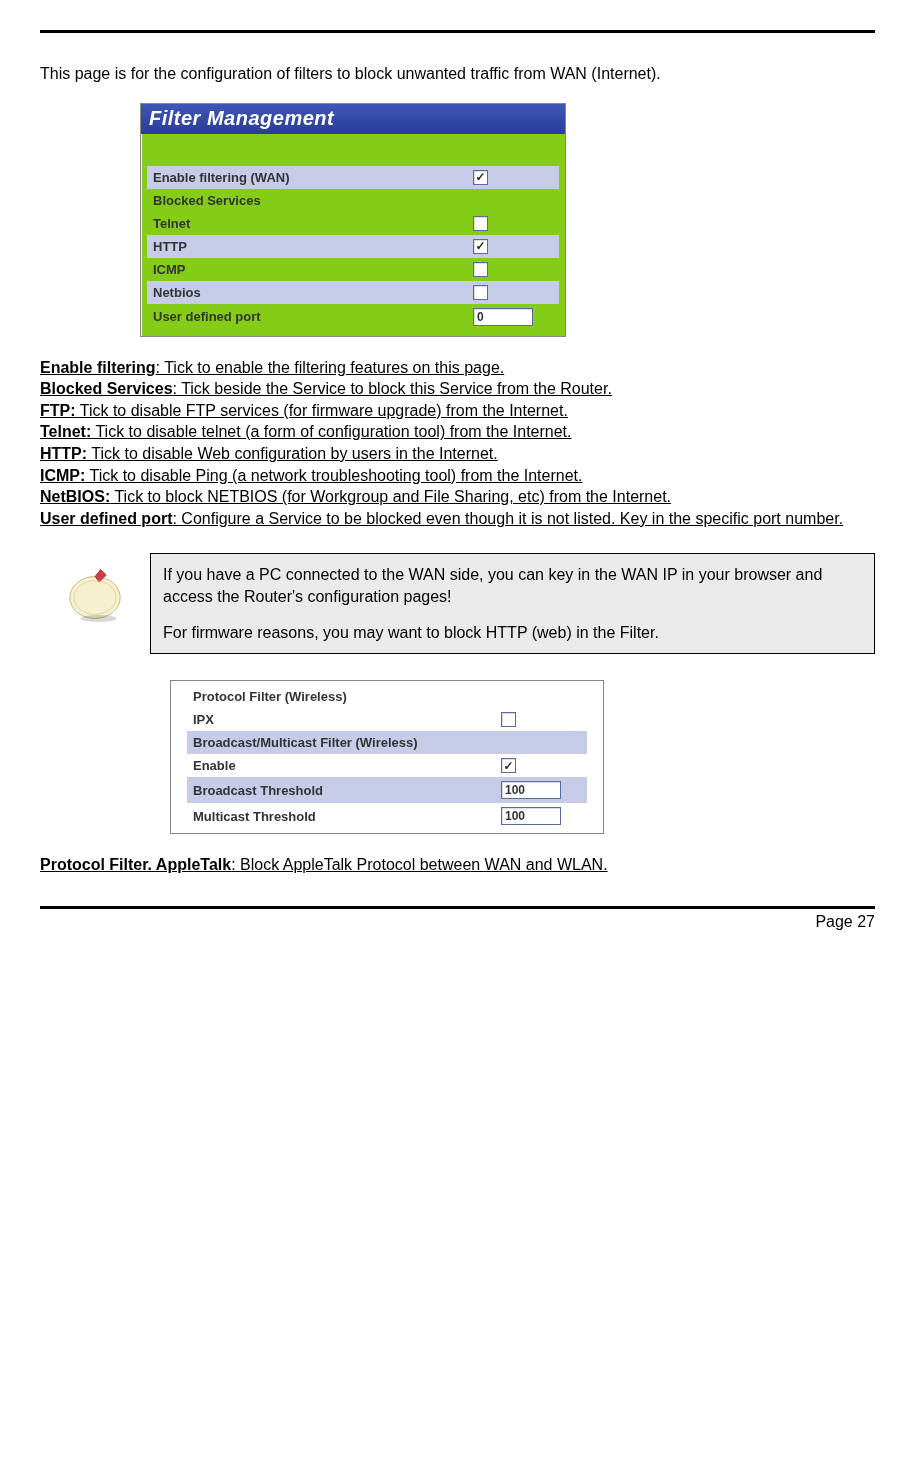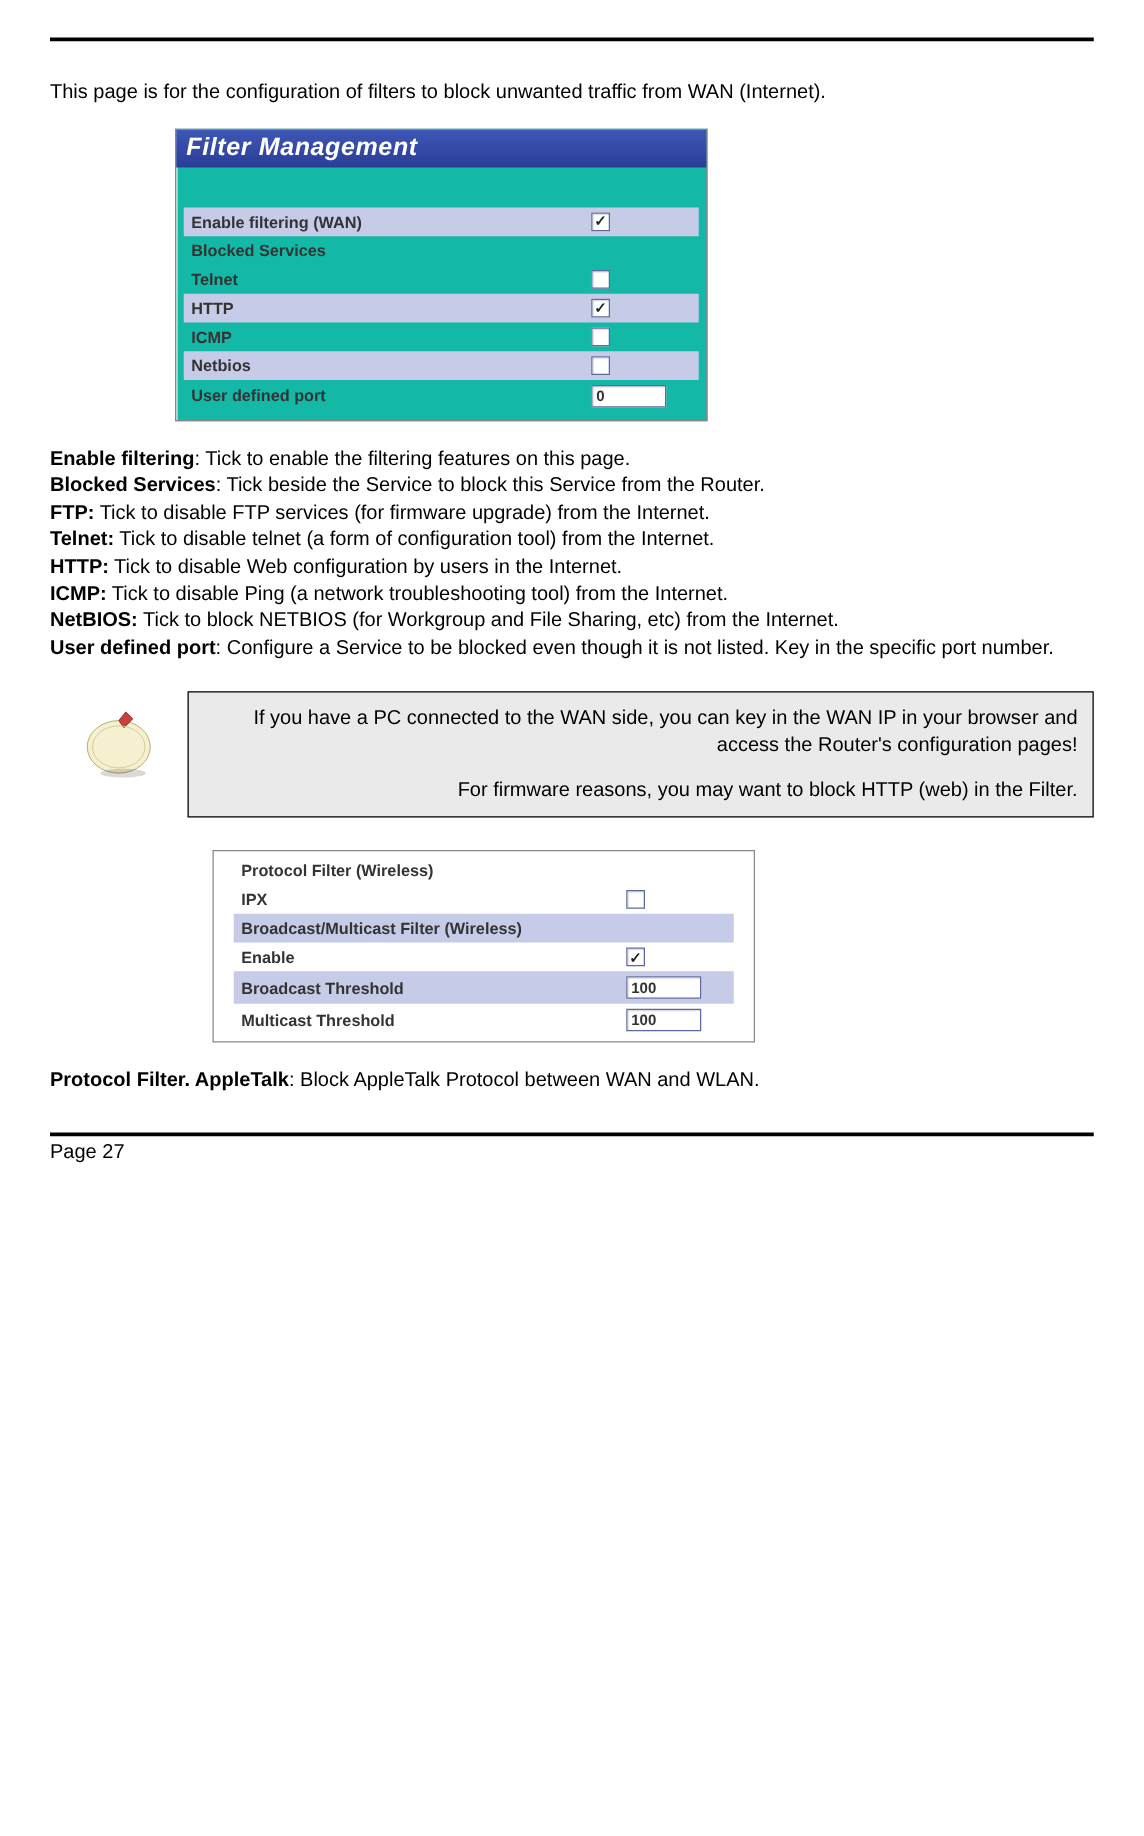--- a/index.html
+++ b/index.html
@@ -33,21 +33,21 @@
     margin: 0 0 18px 0;
     line-height: 1.35;
   }
 
   
   .shot-wrap {
     margin: 0 0 20px 100px;
     width: 424px;
     border: 1px solid #888;
     box-shadow: inset 1px 1px 0 #fff;
-    background: #14b8a6;
+    background: #84cc16;
   }
   .panel-header {
     background: linear-gradient(to bottom, #3e56b5, #2a3d96);
     color: #fff;
     font-family: Verdana, Arial, sans-serif;
     font-style: italic;
     font-weight: bold;
     font-size: 20px;
     padding: 3px 8px 4px 8px;
     letter-spacing: 0.5px;
@@ -109,30 +109,29 @@
     box-shadow: inset 1px 1px 1px rgba(0,0,0,0.15);
     display: flex;
     align-items: center;
   }
 
   
   .defs {
     margin: 12px 0 24px 0;
     line-height: 1.35;
   }
-  .defs p { margin: 0; }
+  .defs p { margin: 0; text-decoration: underline; }
   .term { font-weight: bold; }
   .defs .justify { text-align: justify; }
 
   
   .note-wrap {
     display: flex;
     align-items: flex-start;
     margin: 12px 0 26px 0;
-    text-align: right;
   }
   .note-icon {
     width: 110px;
     flex: 0 0 110px;
     display: flex;
     align-items: flex-start;
     justify-content: center;
     padding-top: 6px;
   }
   .note-box {
@@ -150,20 +149,21 @@
   .shot-wrap2 {
     margin: 0 0 20px 130px;
     width: 400px;
     border: 1px solid #888;
     background: #fff;
     padding: 4px 16px;
   }
 
   
   .page-footer {
+    text-align: right;
     font-size: 16px;
     margin-top: 4px;
   }
 </style>
 </head>
 <body>
 
 <div class="page">
   <div class="hr-top"></div>
 

